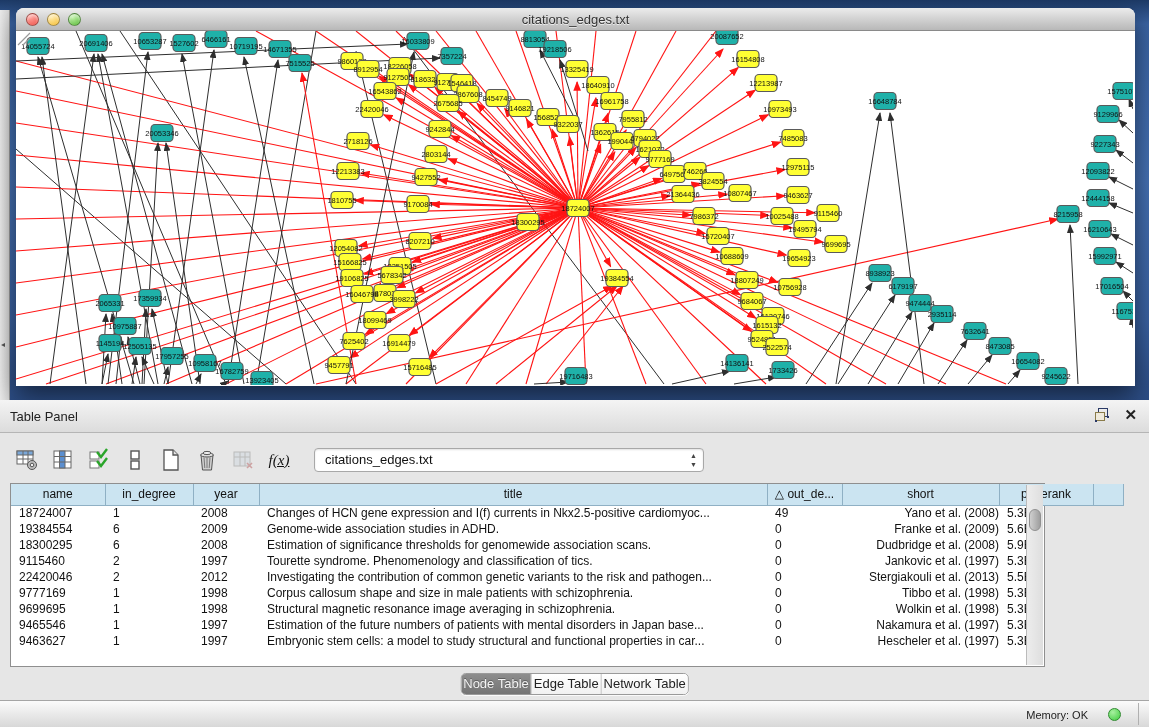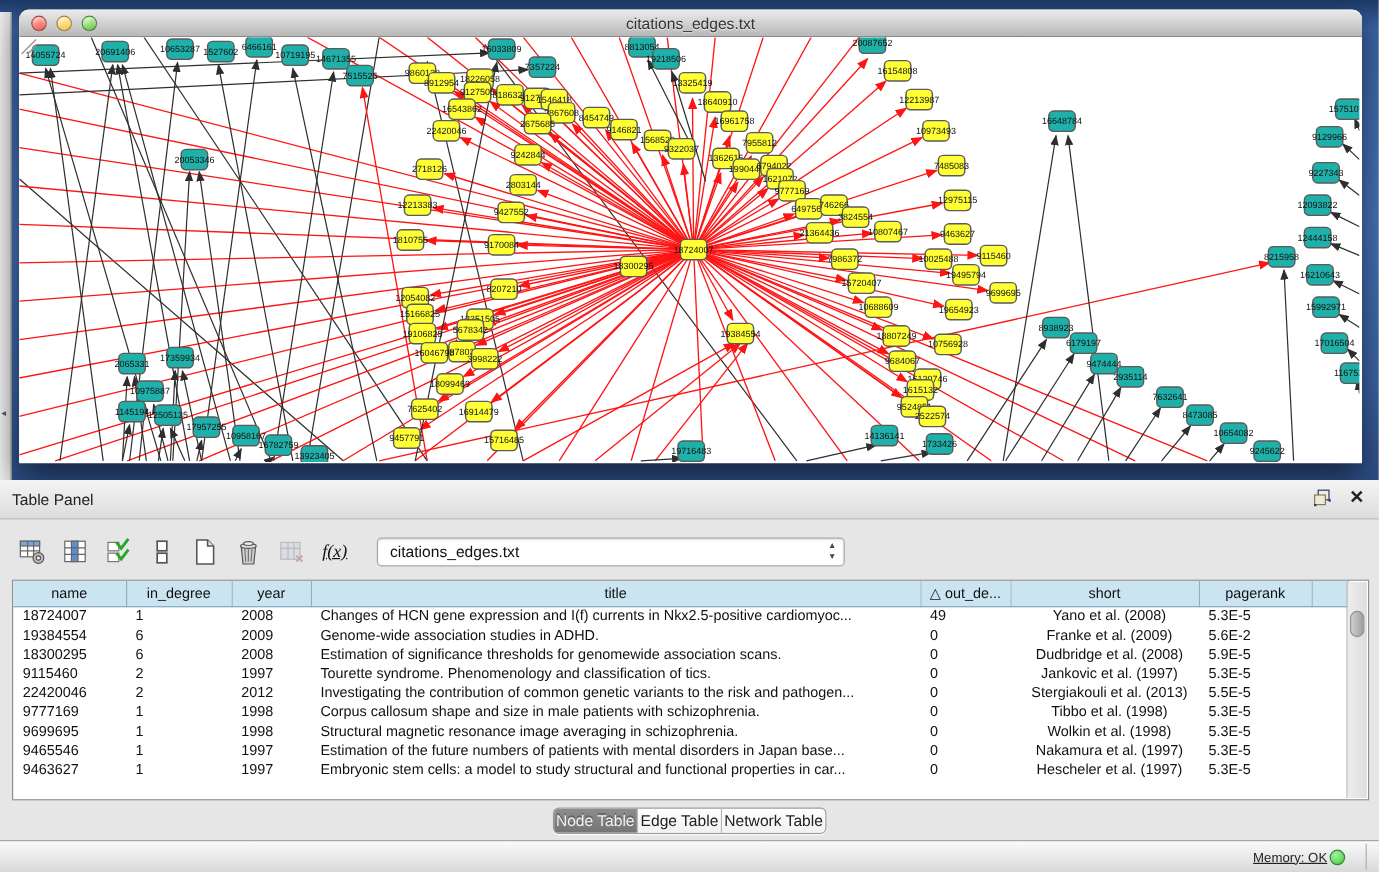--- a/index.html
+++ b/index.html
@@ -38,44 +38,44 @@
 
   .tp-body { position:absolute; left:0; top:433px; width:1149px; height:267px; background:#e6e6e6; }
   .toolbar { position:absolute; left:14px; top:12px; height:30px; display:flex; align-items:center; gap:10px; }
   .tool-btn { width:26px; height:26px; display:flex; align-items:center; justify-content:center;text-decoration:underline; }
   .fx { font-family:"Liberation Serif", serif; font-style:italic; font-size:15px; color:#111; }
   .combo { margin-left:12px; width:390px; height:24px; background:#fff; border:1px solid #a8a8a8;
     border-radius:4px; position:relative; font-size:13px; color:#111; line-height:22px; padding-left:10px;
     box-shadow:inset 0 1px 2px rgba(0,0,0,.12); }
   .combo .stepper { position:absolute; right:6px; top:2px; font-size:7px; color:#444; line-height:9px; text-align:center; }
 
-  .tbl-wrap { position:absolute; left:10px; top:50px; width:1131px; height:184px;
+  .tbl-wrap { position:absolute; left:10px; top:50px; width:1035px; height:184px;
     border:1px solid #8f8f8f; background:#fff; display:flex; flex-direction:column; }
   table.grid { border-collapse:collapse; table-layout:fixed; width:1112px; font-size:12px; color:#111; }
   table.grid th { background:#cbe4f1; border-right:1px solid #8fb0c4; border-bottom:1px solid #8fb0c4;
     font-weight:normal; height:21px; text-align:center; overflow:hidden; white-space:nowrap; }
   table.grid td { height:16px; padding:0 0 0 8px; overflow:hidden; white-space:nowrap;
     text-overflow:ellipsis; }
-  td.center { text-align:center; padding:0; }
+  td.center { text-align:right; padding:0; }
   .grid-scroll { position:absolute; right:1px; top:1px; bottom:1px; width:17px;
     background:linear-gradient(90deg,#ededed,#dedede); border-left:1px solid #bbb; }
   .grid-thumb { position:absolute; left:2px; top:24px; width:12px; height:22px; border-radius:7px;
     background:linear-gradient(90deg,#cfcfcf,#9f9f9f); border:1px solid #909090; }
 
   .tabs { position:absolute; left:50%; transform:translateX(-50%); top:240px; height:22px; display:flex;
     border:1px solid #9a9a9a; border-radius:5px; overflow:hidden; background:#fff;
     box-shadow:0 1px 0 rgba(255,255,255,.8); }
   .tab { padding:0 2px; font-size:13px; line-height:20px; color:#222; border-right:1px solid #b5b5b5; background:linear-gradient(180deg,#ffffff,#f1f1f1); }
   .tab:last-child{ border-right:none; }
   .tab.active { background:linear-gradient(180deg,#8d8d8d,#747474); color:#f3f3f3; text-shadow:0 -1px 0 rgba(0,0,0,.3); }
 
   
   .status { position:absolute; left:0; top:700px; width:1149px; height:27px;
     background:linear-gradient(180deg,#fbfbfb,#d8d8d8); border-top:1px solid #a5a5a5; }
-  .status .mem { position:absolute; right:28px; top:7px; font-size:11px; color:#222; display:flex; align-items:center; gap:2px;text-decoration:underline; }
+  .status .mem { position:absolute; right:28px; top:7px; font-size:11px; color:#222; display:flex; align-items:center; gap:20px; }
   .mem-dot { width:13px; height:13px; border-radius:50%; border:1px solid #2f8a2f;
     background:radial-gradient(circle at 35% 30%, #a8f0a0, #3ecc3e); }
   .status .divider { position:absolute; right:10px; top:2px; bottom:2px; width:1px; background:#b0b0b0; }
 
   .icon-svg { display:block; }
 </style>
 </head>
 <body>
 
 <div class="stage">

